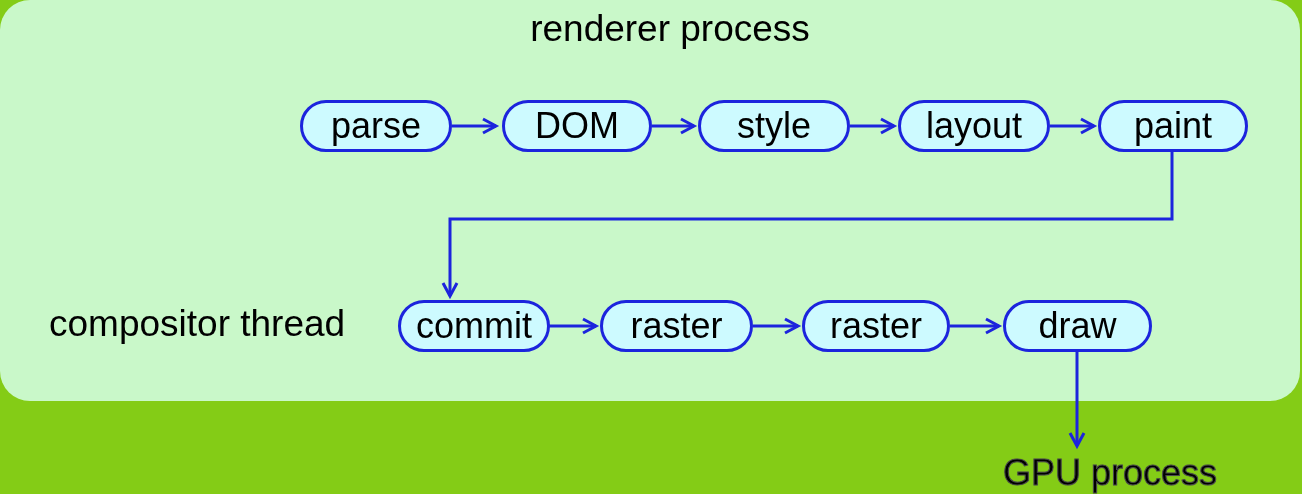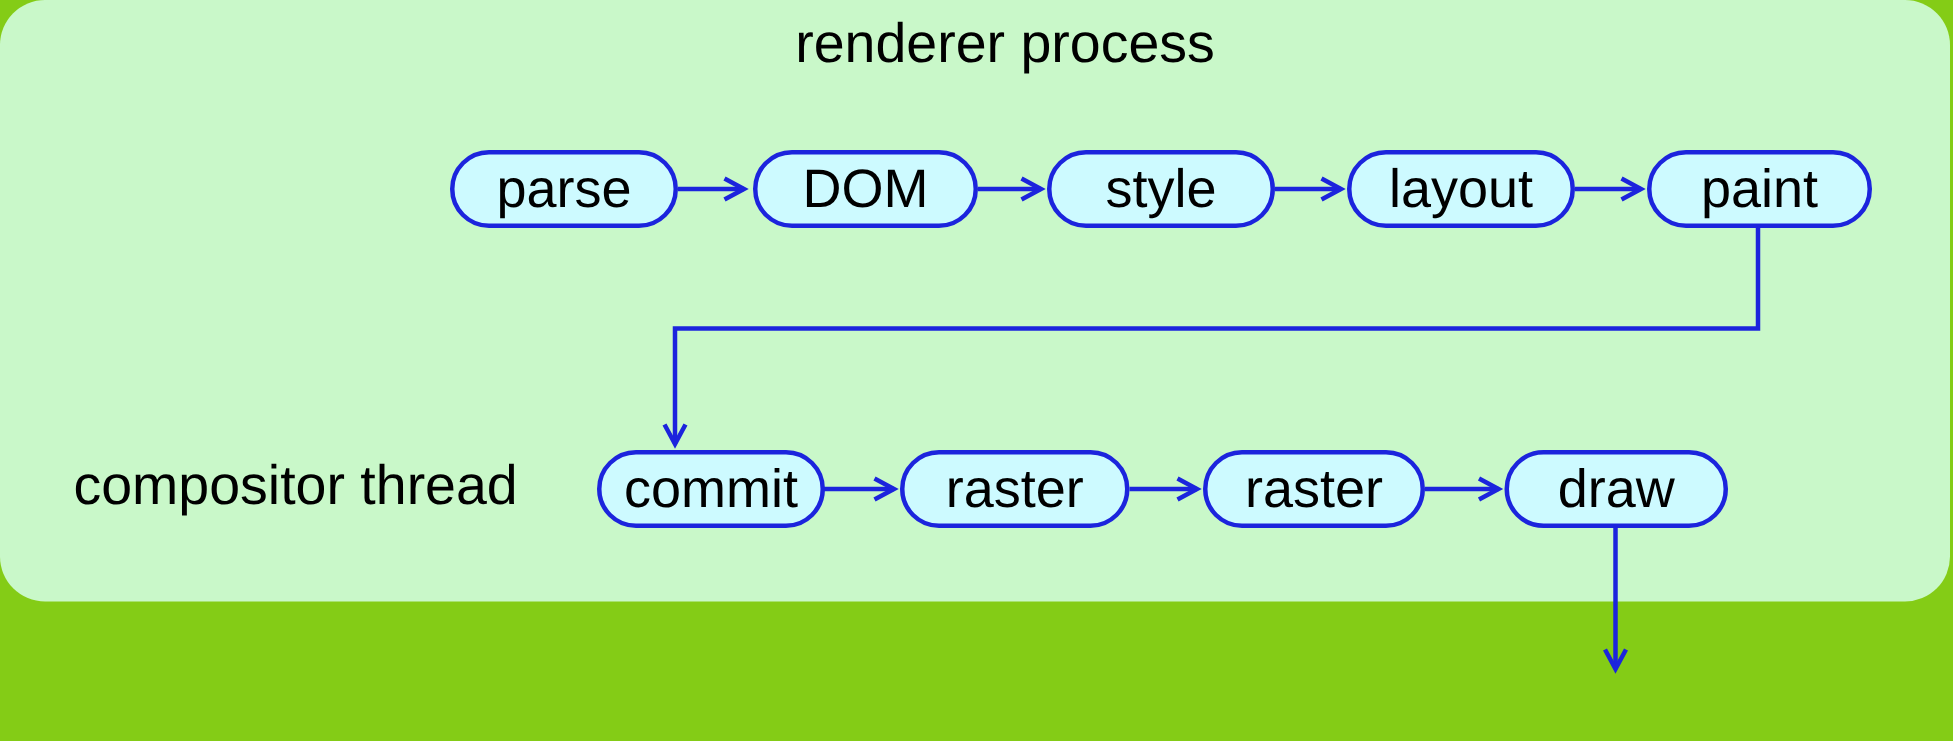--- a/index.html
+++ b/index.html
@@ -125,14 +125,15 @@
       <path d="M850,126 H894" marker-end="url(#vhead)"></path>
       <path d="M1050,126 H1094" marker-end="url(#vhead)"></path>
       <path d="M1172,152 V219 H450 V296" marker-end="url(#vhead)"></path>
       <path d="M548,326 H596" marker-end="url(#vhead)"></path>
       <path d="M753,326 H798" marker-end="url(#vhead)"></path>
       <path d="M950,326 H999" marker-end="url(#vhead)"></path>
       <path d="M1077,352 V446" marker-end="url(#vhead)"></path>
     </g>
   </svg>
 
+  <div class="gpu-label">GPU process</div>
 
 </div>
 
 </body></html>

